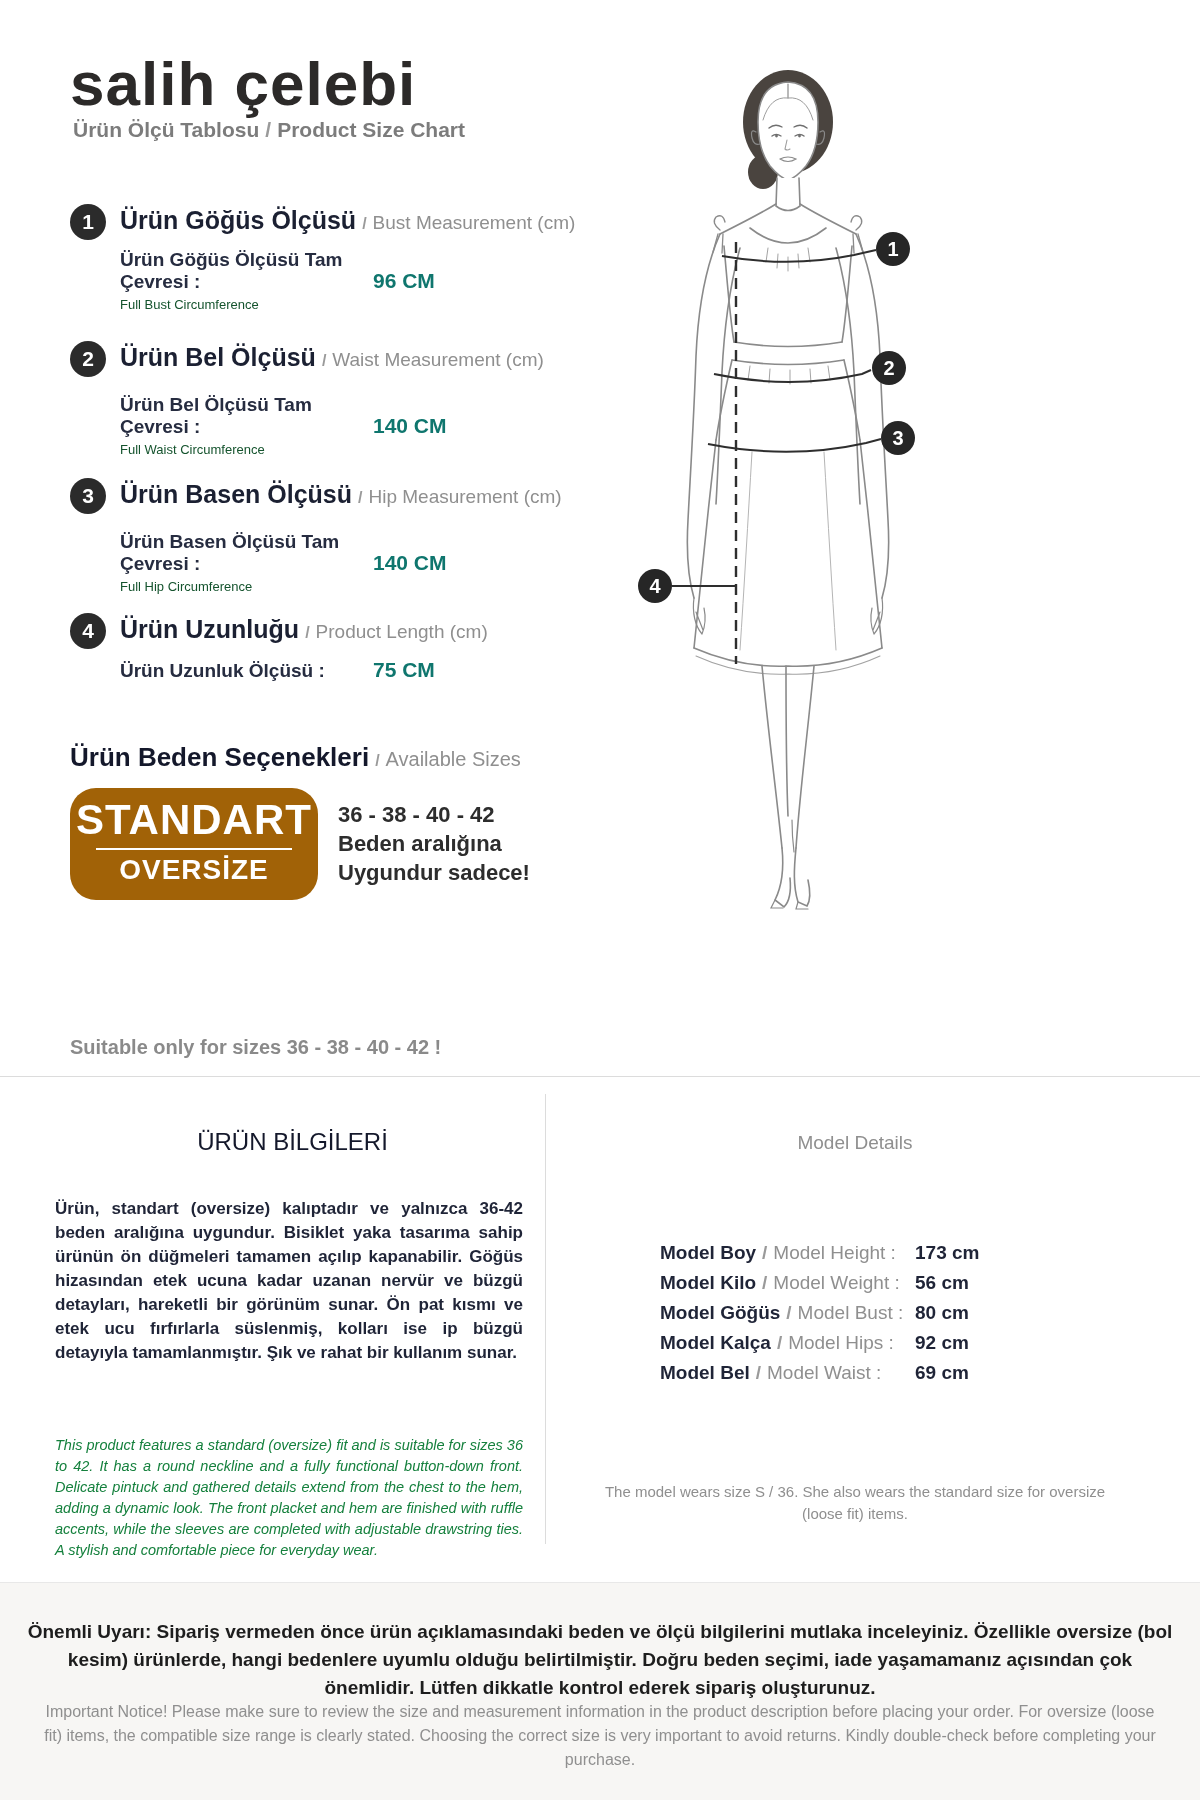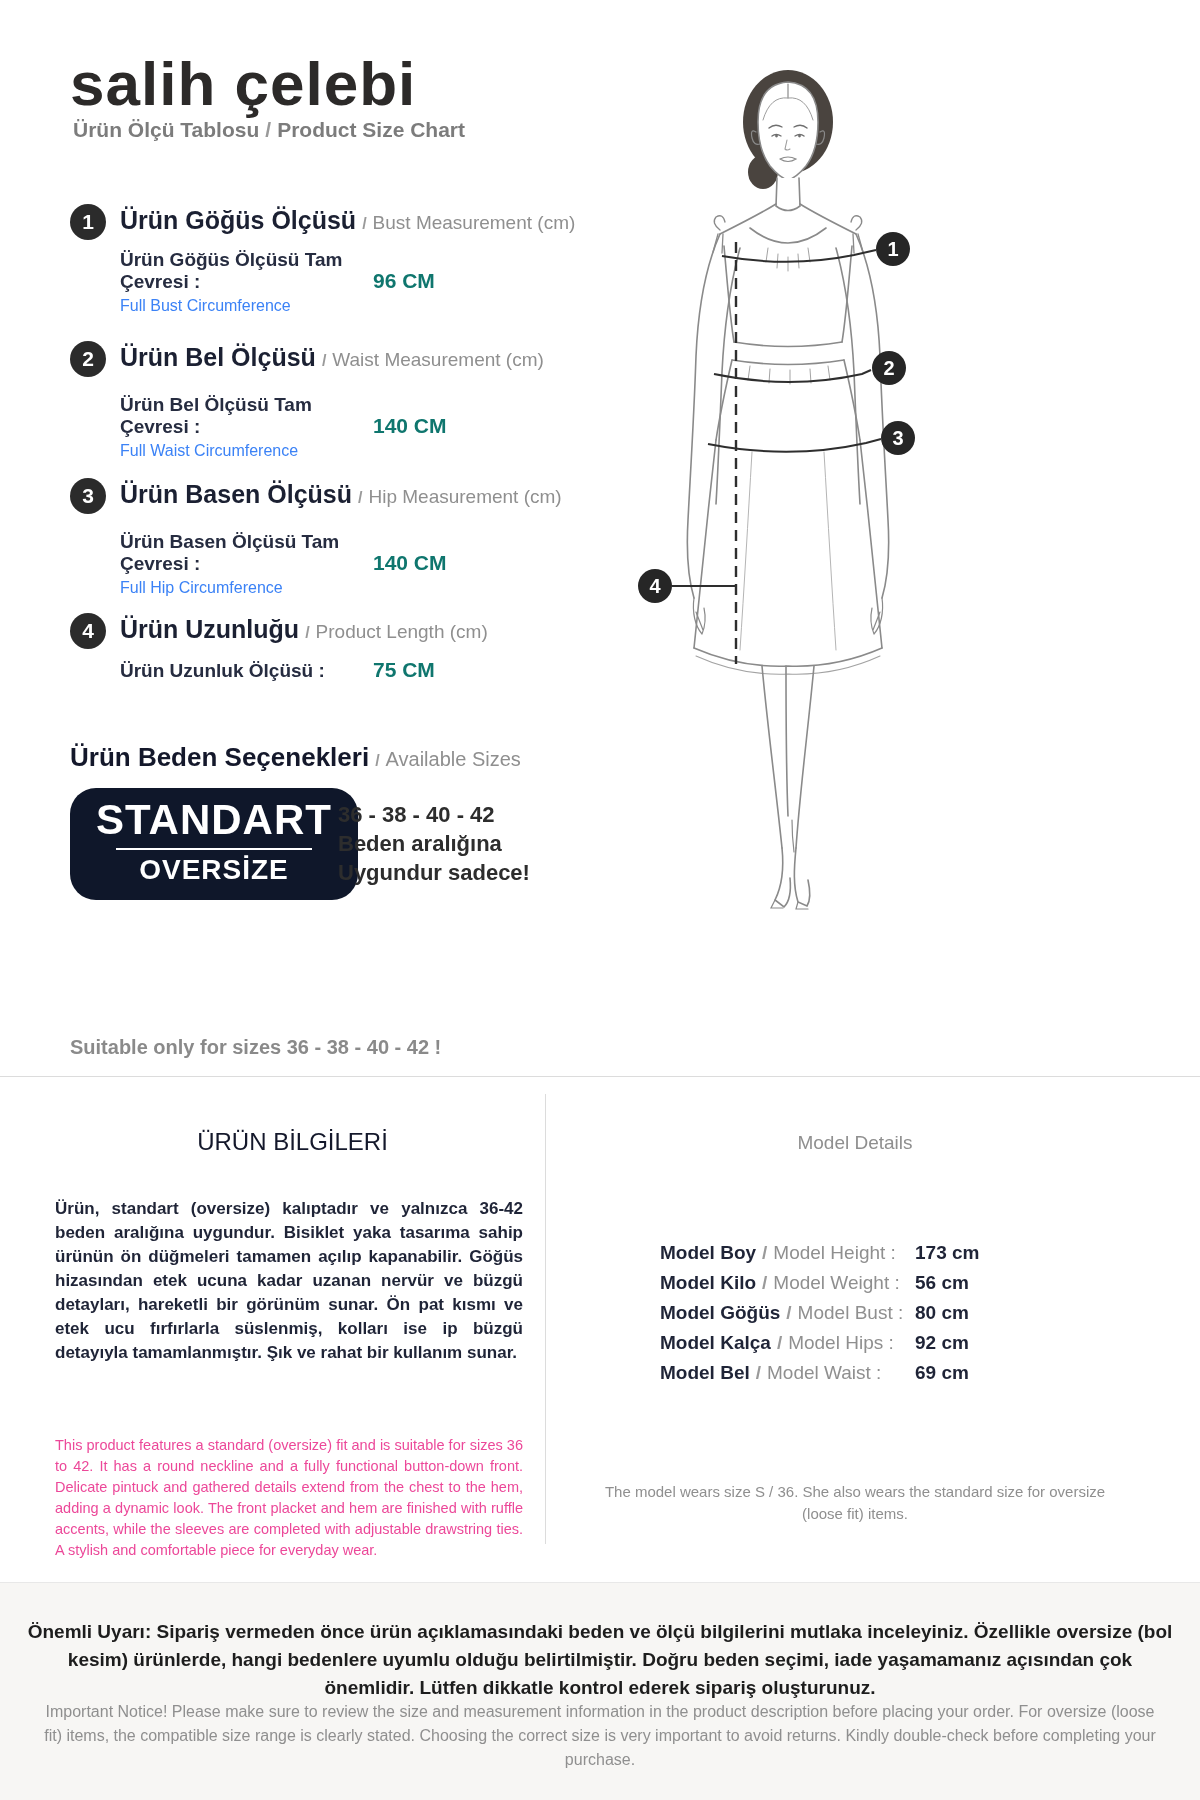--- a/index.html
+++ b/index.html
@@ -14,45 +14,45 @@
   .msec{position:absolute;left:70px;display:flex;align-items:flex-start;}
   .msec .numbadge{width:36px;height:36px;border-radius:50%;background:#2b2b2b;color:#fff;
         font-size:21px;font-weight:bold;display:flex;align-items:center;justify-content:center;
         flex:0 0 36px;margin-top:-2px;}
   .msec .mtext{margin-left:14px;}
   .mtitle-tr{font-size:25px;font-weight:bold;color:#1b2032;}
   .mtitle-en{font-size:19px;color:#8f8f8f;font-weight:normal;}
   .mlabel-row{margin-top:14px;font-size:19px;}
   .mlabel{display:inline-block;width:253px;font-weight:bold;color:#262c40;}
   .mvalue{font-size:21px;font-weight:bold;color:#0f766e;}
-  .msub{margin-top:4px;font-size:16px;color:#3b82f6;}
+  .msub{margin-top:4px;font-size:13px;color:#14532d;}
   
   .sizes-heading{position:absolute;left:70px;top:742px;}
   .sizes-heading .tr{font-size:26px;font-weight:bold;color:#14182b;}
   .sizes-heading .en{font-size:20px;color:#8f8f8f;text-align:center;}
-  .size-badge{position:absolute;left:70px;top:788px;width:288px;height:112px;background:#0f172a;
+  .size-badge{position:absolute;left:70px;top:788px;width:248px;height:112px;background:#a16207;
         border-radius:26px;text-align:center;color:#fff;}
   .size-badge .l1{font-size:42px;font-weight:bold;letter-spacing:1px;margin-top:8px;}
   .size-badge .rule{width:196px;height:2px;background:#fff;margin:4px auto 4px auto;}
   .size-badge .l2{font-size:28px;font-weight:bold;letter-spacing:1px;}
   .size-range{position:absolute;left:338px;top:800px;font-size:22px;font-weight:bold;
         color:#2d2d2d;line-height:29px;}
   .suitable{position:absolute;left:70px;top:1036px;font-size:20px;font-weight:bold;color:#8a8a8a;}
   
   .hdiv{position:absolute;left:0;top:1076px;width:1200px;height:1px;background:#dcdcdc;}
   .vdiv{position:absolute;left:545px;top:1094px;width:1px;height:450px;background:#dcdcdc;}
   
   .col-heading-tr{font-size:24px;font-weight:normal;color:#14182b;text-align:center;}
   .col-heading-en{font-size:19px;color:#8f8f8f;text-align:center;margin-top:4px;}
   .left-col-head{position:absolute;left:55px;top:1128px;width:475px;}
   .right-col-head{position:absolute;left:575px;top:1128px;width:560px;}
   .para-tr{position:absolute;left:55px;top:1197px;width:468px;font-size:17px;font-weight:bold;
         color:#1f2437;line-height:24px;text-align:justify;}
-  .para-en{position:absolute;left:55px;top:1435px;width:468px;font-size:14.5px;color:#ec4899;
-        line-height:21px;text-align:justify;}
+  .para-en{position:absolute;left:55px;top:1435px;width:468px;font-size:14.5px;color:#15803d;
+        line-height:21px;text-align:justify;font-style:italic;}
   .model-rows{position:absolute;left:660px;top:1238px;width:470px;}
   .model-row{display:flex;font-size:19px;line-height:30px;}
   .model-row .lbl{width:255px;}
   .model-row .lbl .tr{font-weight:bold;color:#1f2437;}
   .model-row .lbl .en{color:#8f8f8f;}
   .model-row .val{font-weight:bold;color:#1f2437;}
   .model-note-tr{position:absolute;left:585px;top:1416px;width:540px;font-size:16px;
         font-weight:bold;color:#20242f;line-height:23px;text-align:center;}
   .model-note-en{position:absolute;left:585px;top:1481px;width:540px;font-size:15px;
         color:#8f8f8f;line-height:22px;text-align:center;}

